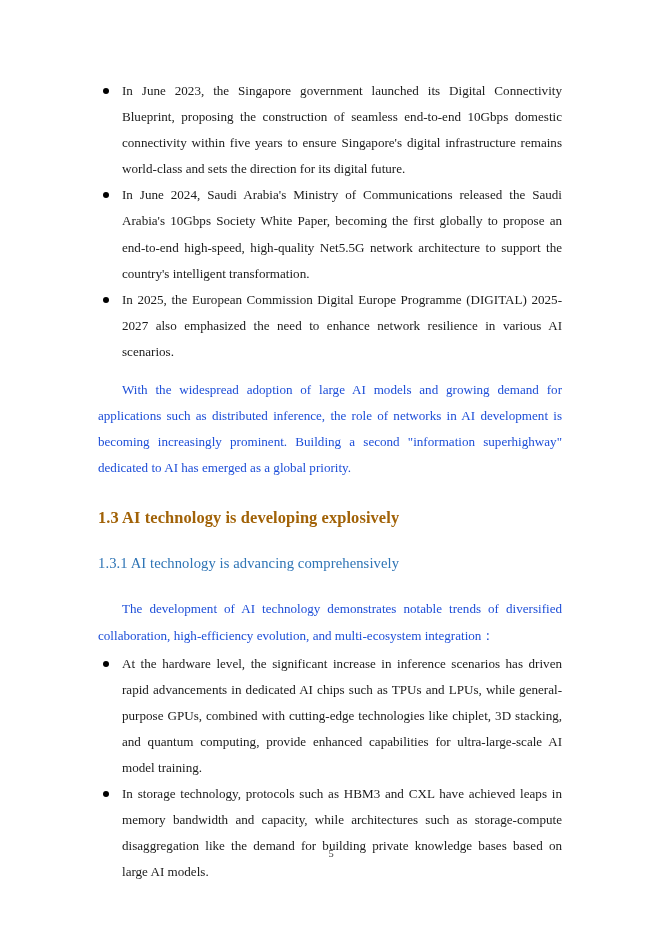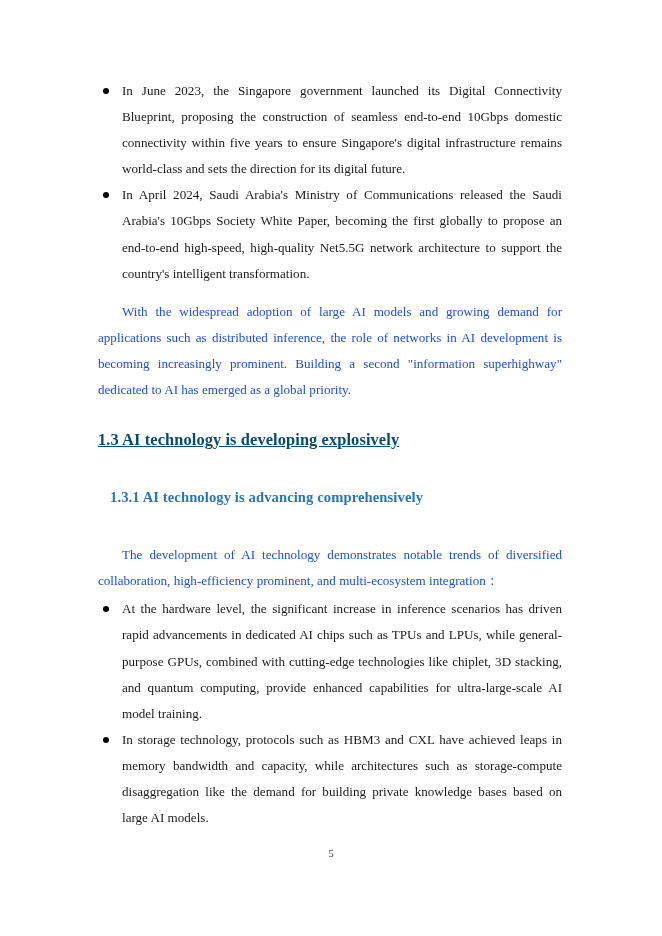--- a/index.html
+++ b/index.html
@@ -78,32 +78,31 @@
     text-justify: inter-word;
     text-indent: 24px;
     margin: 0;
     color: #1d4ed8;
   }
 
   
   .heading-1 {
     font-size: 16.4px;
     font-weight: bold;
-    color: #0c4a6e;
+    color: #a16207;
     line-height: 26px;
     margin: 0;
     letter-spacing: 0.1px;
-    text-decoration: underline;
   }
   .heading-2 {
     font-size: 14.6px;
-    font-weight: bold;
+    font-weight: normal;
     color: #2e74b5;
     line-height: 26px;
-    margin: 12px;
+    margin: 0;
     letter-spacing: 0.1px;
   }
 
   
   .gap-after-bullets { height: 12px; }
   .gap-before-h1 { height: 24px; }
   .gap-after-h1 { height: 19px; }
   .gap-after-h2 { height: 20px; }
   .gap-before-list2 { height: 2px; }
 
@@ -126,39 +125,43 @@
 
   <div class="content">
 
     <ul class="bullet-list">
       <li class="bullet-item">
         <span class="bullet-glyph"></span>
         <span>In June 2023, the Singapore government launched its Digital Connectivity Blueprint, proposing the construction of seamless end-to-end 10Gbps domestic connectivity within five years to ensure Singapore's digital infrastructure remains world-class and sets the direction for its digital future.</span>
       </li>
       <li class="bullet-item">
         <span class="bullet-glyph"></span>
-        <span>In April 2024, Saudi Arabia's Ministry of Communications released the Saudi Arabia's 10Gbps Society White Paper, becoming the first globally to propose an end-to-end high-speed, high-quality Net5.5G network architecture to support the country's intelligent transformation.</span>
+        <span>In June 2024, Saudi Arabia's Ministry of Communications released the Saudi Arabia's 10Gbps Society White Paper, becoming the first globally to propose an end-to-end high-speed, high-quality Net5.5G network architecture to support the country's intelligent transformation.</span>
+      </li>
+      <li class="bullet-item">
+        <span class="bullet-glyph"></span>
+        <span>In 2025, the European Commission Digital Europe Programme (DIGITAL) 2025-2027 also emphasized the need to enhance network resilience in various AI scenarios.</span>
       </li>
     </ul>
 
     <div class="gap-after-bullets"></div>
 
     <p class="body-para">With the widespread adoption of large AI models and growing demand for applications such as distributed inference, the role of networks in AI development is becoming increasingly prominent. Building a second "information superhighway" dedicated to AI has emerged as a global priority.</p>
 
     <div class="gap-before-h1"></div>
 
     <h2 class="heading-1">1.3 AI technology is developing explosively</h2>
 
     <div class="gap-after-h1"></div>
 
     <h3 class="heading-2">1.3.1 AI technology is advancing comprehensively</h3>
 
     <div class="gap-after-h2"></div>
 
-    <p class="body-para">The development of AI technology demonstrates notable trends of diversified collaboration, high-efficiency prominent, and multi-ecosystem integration：</p>
+    <p class="body-para">The development of AI technology demonstrates notable trends of diversified collaboration, high-efficiency evolution, and multi-ecosystem integration：</p>
 
     <div class="gap-before-list2"></div>
 
     <ul class="bullet-list">
       <li class="bullet-item">
         <span class="bullet-glyph"></span>
         <span>At the hardware level, the significant increase in inference scenarios has driven rapid advancements in dedicated AI chips such as TPUs and LPUs, while general-purpose GPUs, combined with cutting-edge technologies like chiplet, 3D stacking, and quantum computing, provide enhanced capabilities for ultra-large-scale AI model training.</span>
       </li>
       <li class="bullet-item">
         <span class="bullet-glyph"></span>

